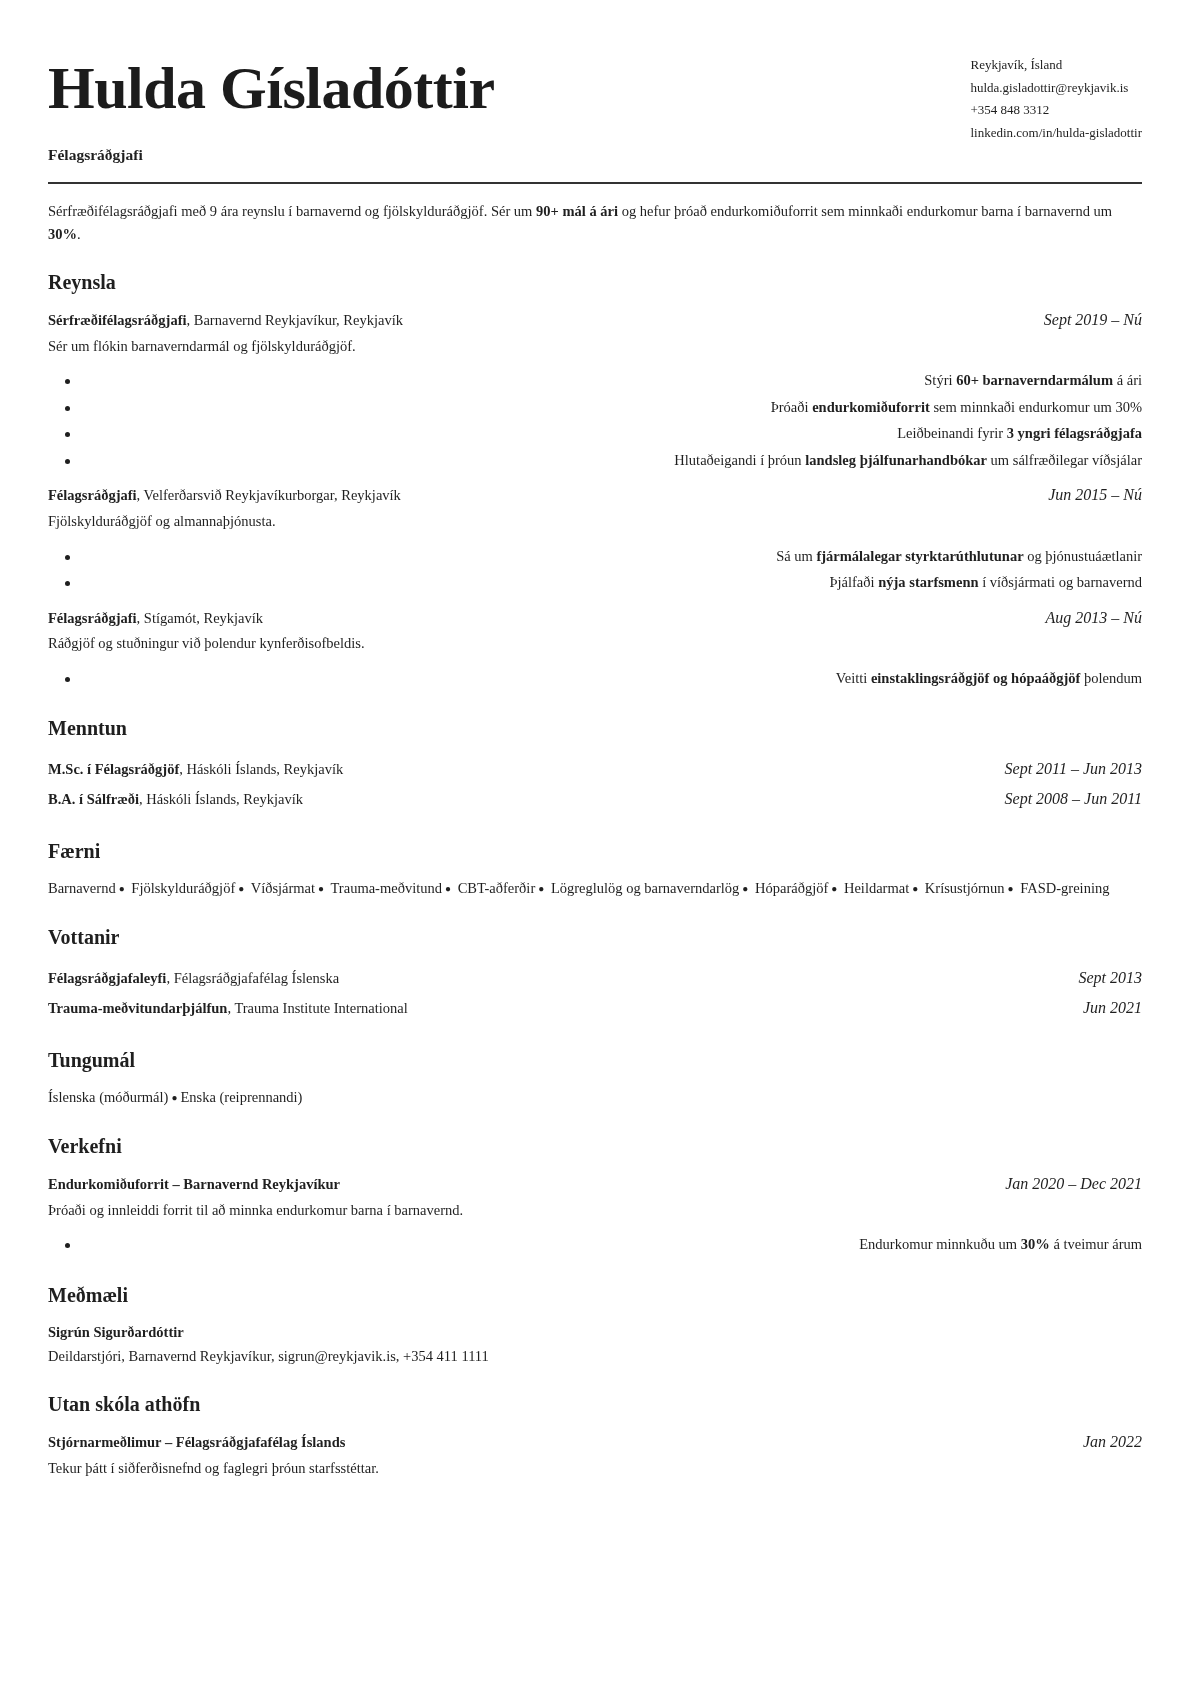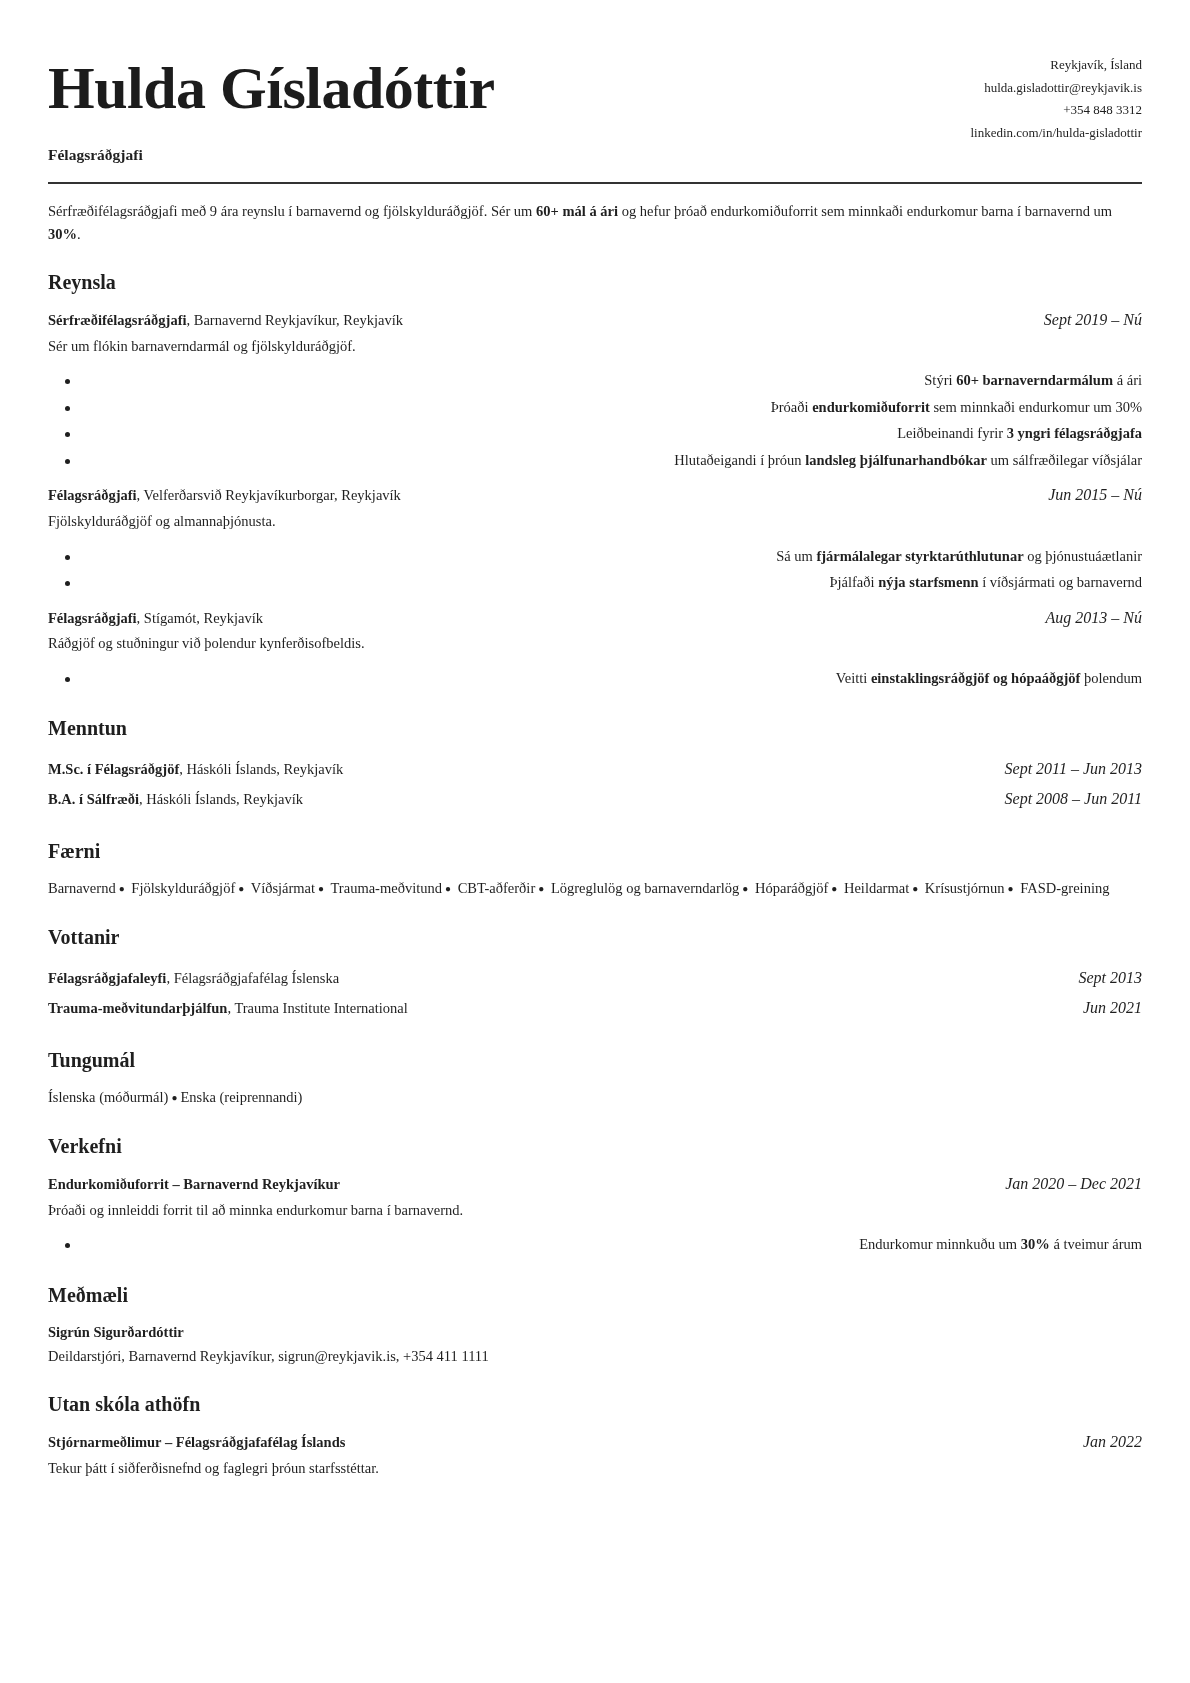--- a/index.html
+++ b/index.html
@@ -14,21 +14,21 @@
       position: relative;
       overflow: hidden;
     }
     .page { position: absolute; left: 48px; top: 48px; width: 1094px; }
     header { display: flex; justify-content: space-between; align-items: flex-start; gap: 47px; }
     .name {
       font-size: 60px; font-weight: 700; line-height: 1.0; letter-spacing: -0.5px;
       color: #1c1c1c; margin-top: 10px;
     }
     .headline { font-size: 15.5px; font-weight: 700; margin-top: 25px; }
-    .contact { text-align: right; font-size: 13px; line-height: 22.5px; margin-top: 6px; }
+    .contact { text-align: left; font-size: 13px; line-height: 22.5px; margin-top: 6px; }
     .rule { border: 0; border-top: 2px solid #333; margin-top: 15px; }
     .summary { margin-top: 16px; font-size: 14.5px; line-height: 22.5px; }
     .summary b { font-weight: 700; }
     .section-title { font-size: 20px; font-weight: 700; margin-top: 22px; margin-bottom: 10px; }
     .entry { margin-bottom: 10px; }
     .row { display: flex; justify-content: space-between; align-items: baseline; }
     .row .left b { font-weight: 700; }
     .date { font-style: italic; font-size: 16px; white-space: nowrap; }
     .desc { margin-top: 2px; }
     ul.bullets { list-style: none; margin: 10px 0 4px 0; padding-left: 15px; }
@@ -55,21 +55,21 @@
     <div class="contact">
       <div>Reykjavík, Ísland</div>
       <div>hulda.gisladottir@reykjavik.is</div>
       <div>+354 848 3312</div>
       <div>linkedin.com/in/hulda-gisladottir</div>
     </div>
   </header>
 
   <hr class="rule">
 
-  <p class="summary"><span>Sérfræðifélagsráðgjafi með 9 ára reynslu í barnavernd og fjölskylduráðgjöf. Sér um </span><b>60+ mál á ári</b><span> og hefur þróað endurkomiðuforrit sem minnkaði endurkomur barna í barnavernd um </span><b>30%</b><span>.</span></p>
+  <p class="summary"><span>Sérfræðifélagsráðgjafi með 9 ára reynslu í barnavernd og fjölskylduráðgjöf. Sér um </span><b>90+ mál á ári</b><span> og hefur þróað endurkomiðuforrit sem minnkaði endurkomur barna í barnavernd um </span><b>30%</b><span>.</span></p>
 
   <h2 class="section-title">Reynsla</h2>
 
   <div class="entry">
     <div class="row">
       <div class="left"><b>Sérfræðifélagsráðgjafi</b><span>, Barnavernd Reykjavíkur, Reykjavík</span></div>
       <div class="date">Sept 2019 – Nú</div>
     </div>
     <div class="desc">Sér um flókin barnaverndarmál og fjölskylduráðgjöf.</div>
     <ul class="bullets">

